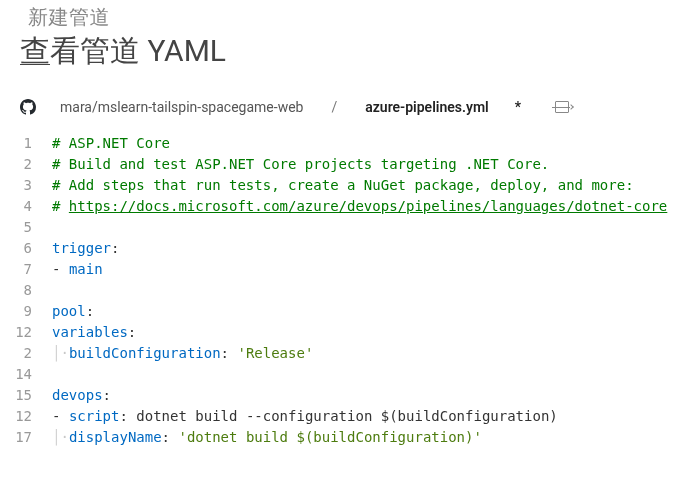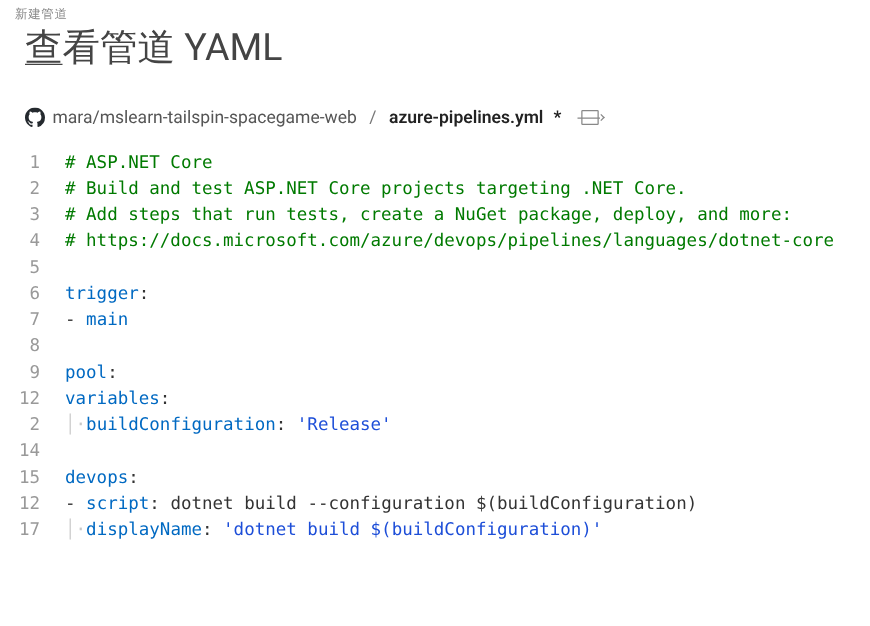--- a/index.html
+++ b/index.html
@@ -8,22 +8,22 @@
     padding: 0;
     font-family: -apple-system, BlinkMacSystemFont, "Segoe UI", Roboto, sans-serif;
     background: #fff;
     color: #333;
     width: 696px;
     height: 501px;
     overflow: hidden;
   }
   .top-label {
     color: #888;
-    font-size: 10px;
-    padding: 4px 20px 0 12px;
+    font-size: 20px;
+    padding: 4px 20px 0 28px;
     font-weight: 300;
     letter-spacing: 0.5px;
   }
   .header {
     padding: 0 20px 10px 20px;
     border-bottom: 1px solid rgba(0,0,0,0);
   }
   .header h1 {
     margin: 0;
     font-size: 30px;
@@ -34,21 +34,21 @@
   .header h1 .first-char {
     text-decoration: underline;
     text-decoration-thickness: 1px;
     text-underline-offset: 3px;
   }
   .breadcrumb-row {
     display: flex;
     align-items: center;
     padding: 16px 20px 18px 20px;
     font-size: 14px;
-    gap: 6px;
+    gap: 24px;
   }
   .gh-icon svg { display: block; }
   .bc-seg { color: #555; }
   .bc-sep { color: #777; padding: 0 4px; }
   .bc-file { font-weight: 600; color: #222; }
   .dirty-marker { font-weight: 600; color: #222; padding-left: 2px; }
   .small-icon {
     border: 1px solid #888;
     width: 14px;
     height: 12px;
@@ -99,23 +99,24 @@
   .code {
     white-space: pre;
     padding-left: 4px;
   }
   .tok-comment { color: #007a00; }
   .tok-key { color: #0069c2; }
   .tok-colon { color: #333; }
   .tok-dash { color: #333; }
   .tok-ident { color: #0069c2; }
   .tok-value { color: #333; }
-  .tok-string { color: #1d4ed8; }
+  .tok-string { color: #4d7c0f; }
   .tok-link {
     color: #007a00;
+    text-decoration: underline;
     text-decoration-color: #007a00;
   }
   .guide {
     color: #d0d0d0;
   }
   .ws-dot {
     color: #c8c8c8;
   }
 </style>
 </head>

